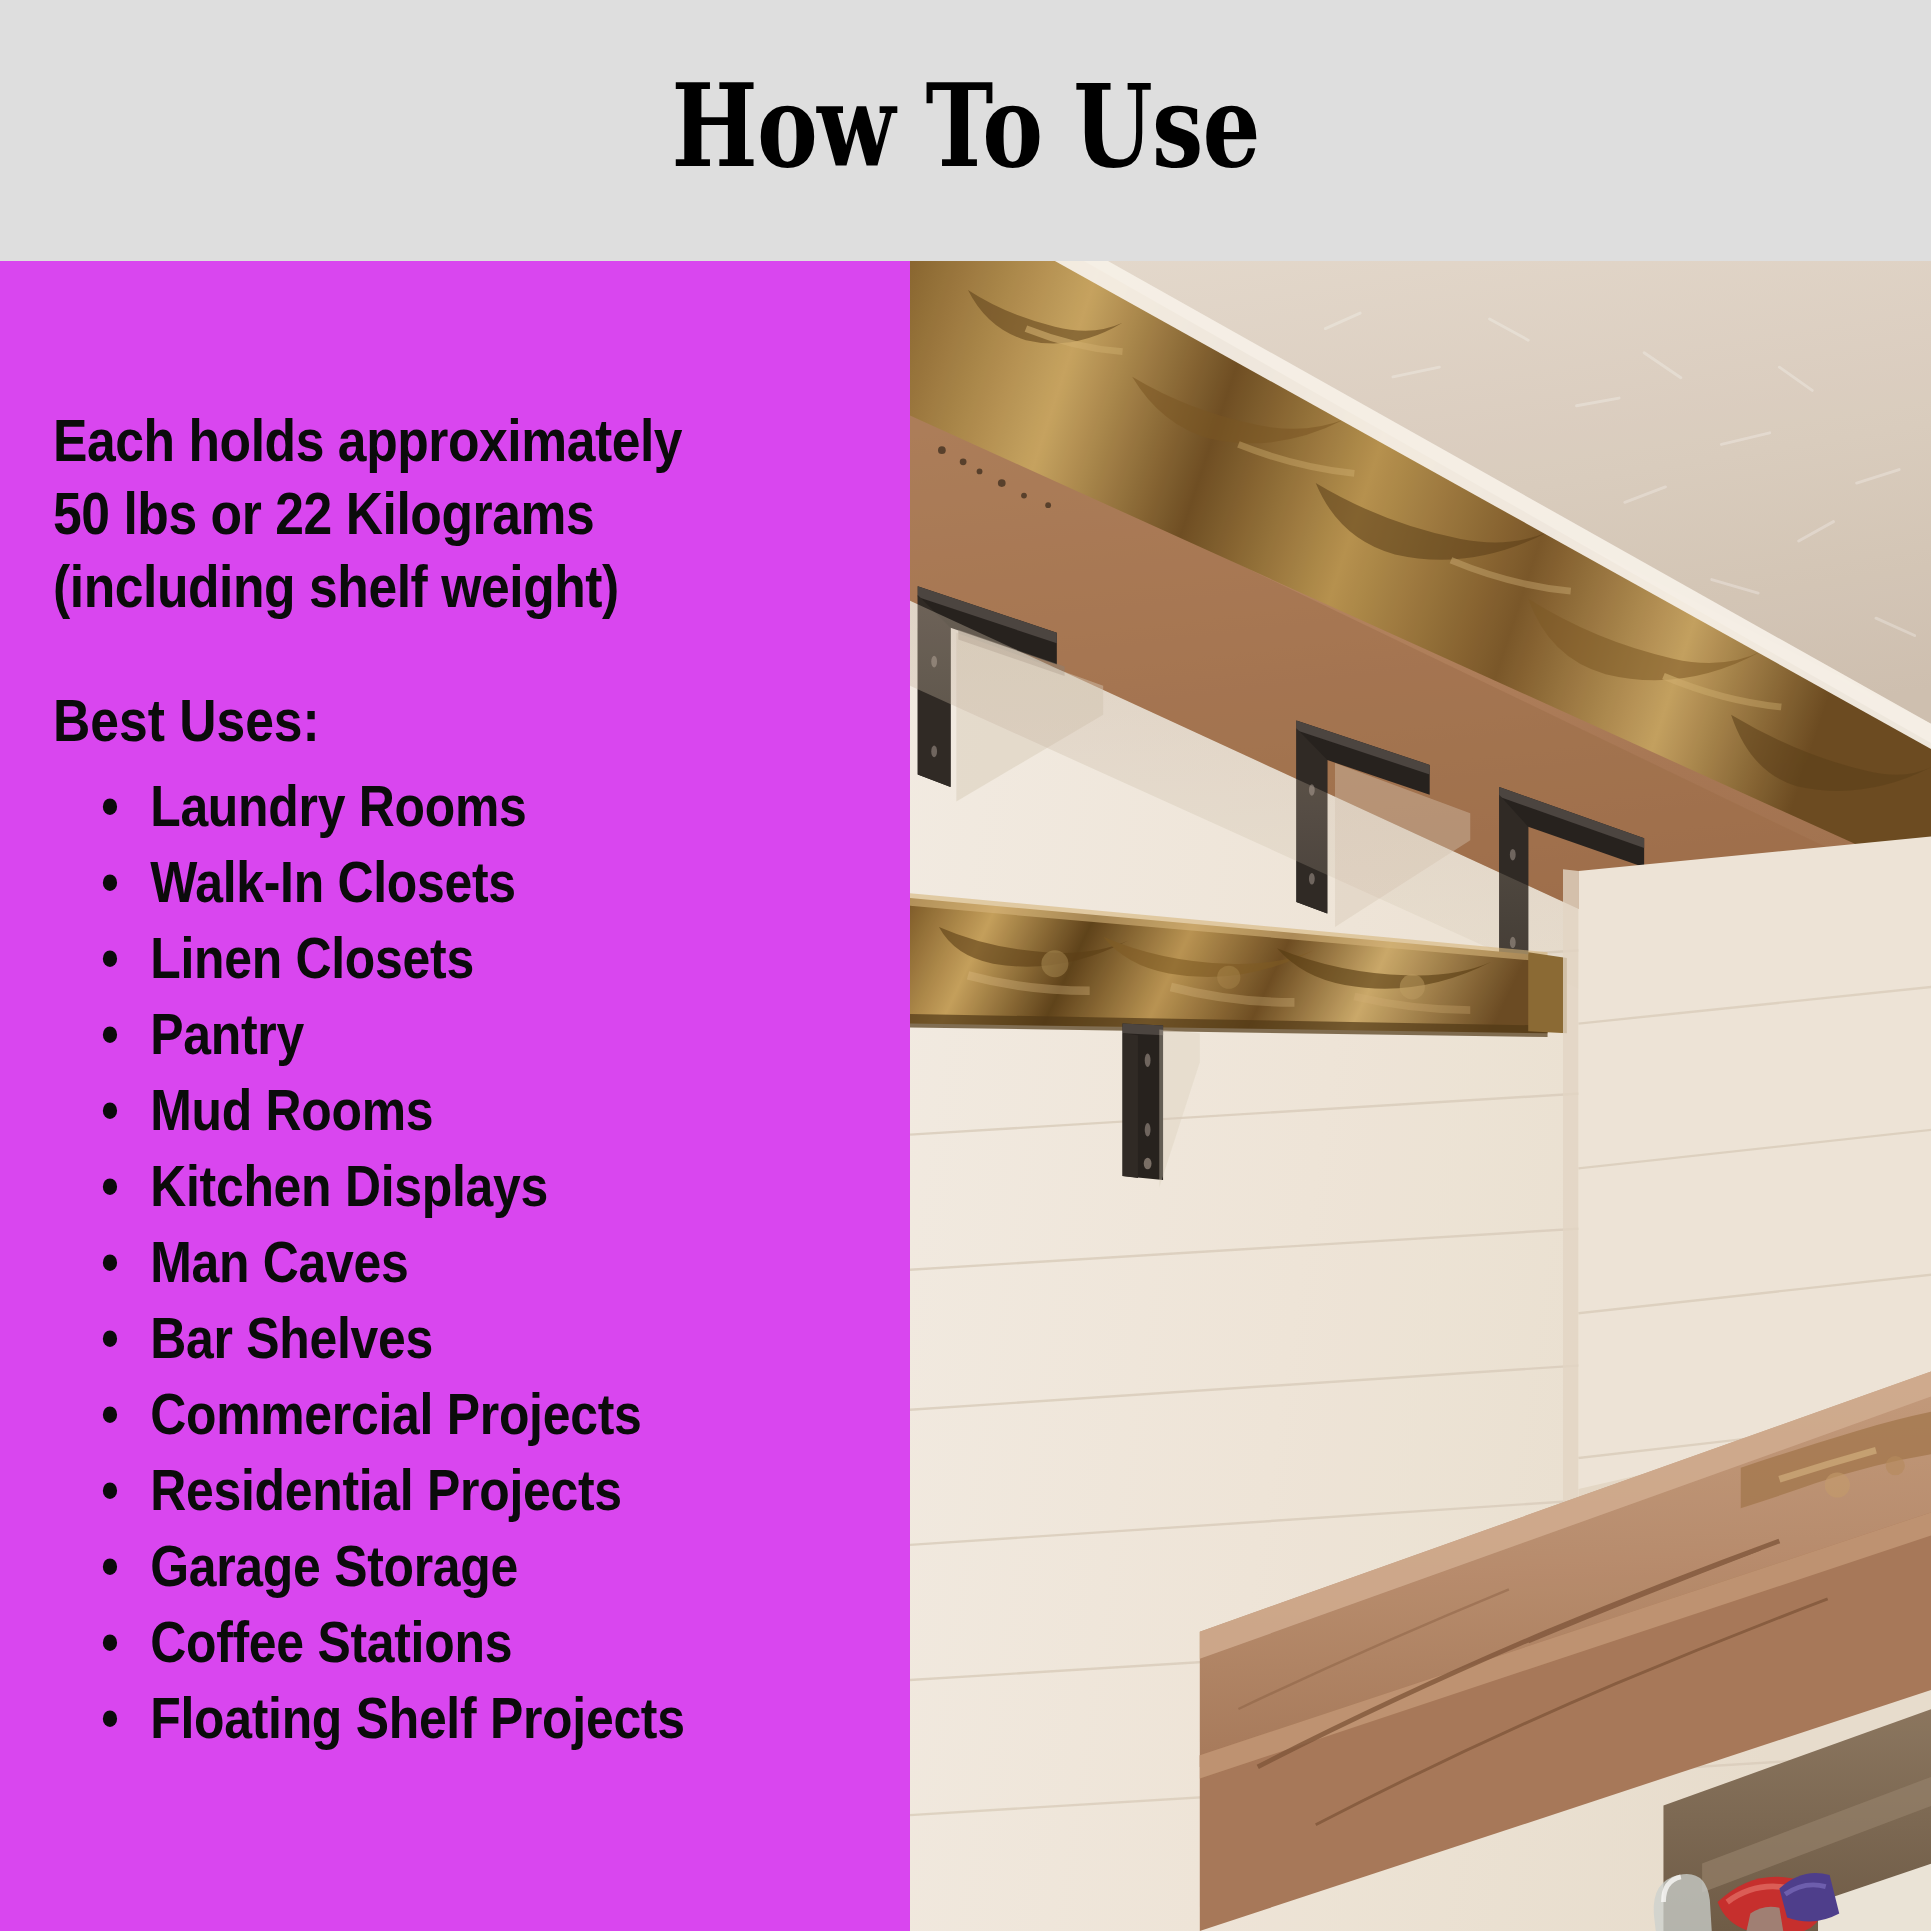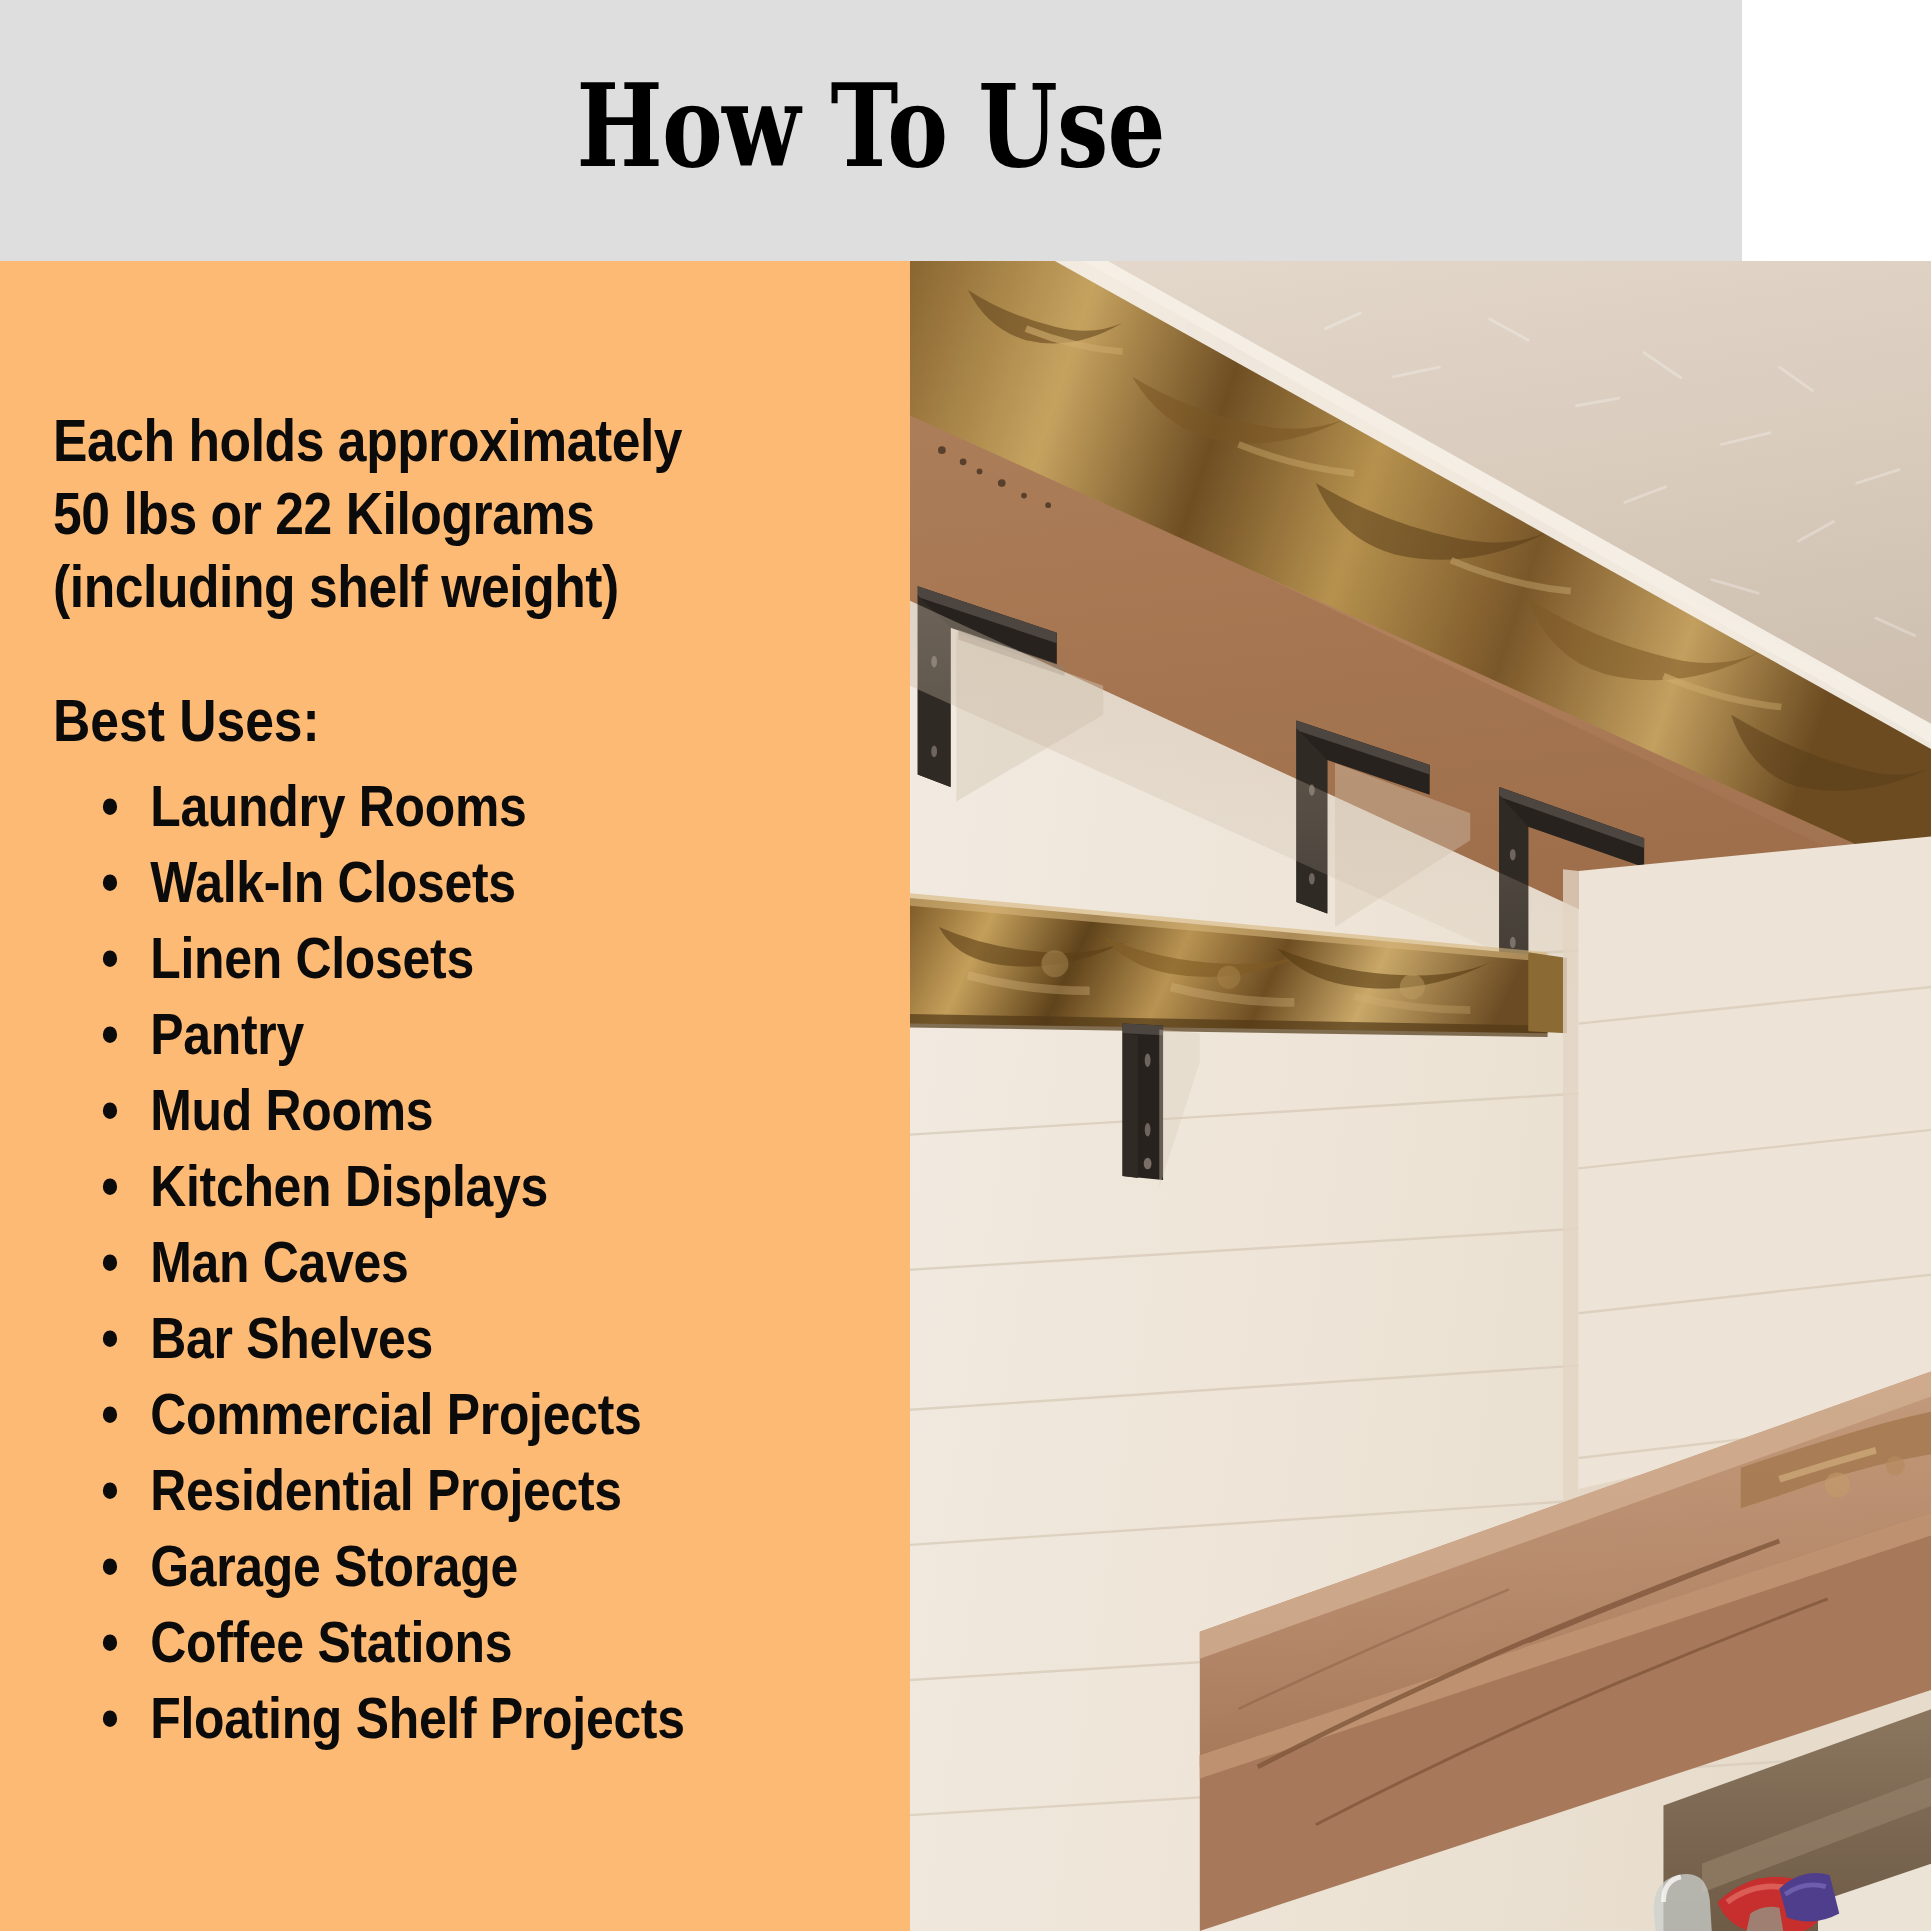--- a/index.html
+++ b/index.html
@@ -3,41 +3,41 @@
 <meta charset="utf-8">
 <style>
   * { margin:0; padding:0; box-sizing:border-box; }
   html,body { width:1931px; height:1931px; overflow:hidden; background:#ffffff; }
   body { font-family:"Liberation Sans", sans-serif; }
 
   #page { position:relative; width:1931px; height:1931px; background:#ffffff; }
 
   
   #header-band{
-    position:absolute; left:0; top:0; width:1742px; height:261px;
+    position:absolute; left:0; top:0; width:1931px; height:261px;
     background:#dedede;
     display:flex; align-items:center; justify-content:center;
   }
   #page-title{
     font-family:"DejaVu Serif", serif;
     font-weight:700;
     font-size:114px;
     line-height:1;
     color:#000000;
     letter-spacing:-1px;
     transform:scaleX(0.80);
     transform-origin:center center;
     white-space:nowrap;
     padding-bottom:9.7px;
   }
 
   
   #left-col{
     position:absolute; left:0; top:261px; width:910px; height:1670px;
-    background:#fdba74;
+    background:#d946ef;
     padding:143px 0 0 53px;
   }
   #intro-block{
     font-weight:700;
     font-size:60px;
     line-height:1.22;
     color:#0b0b0b;
     transform:scaleX(0.86);
     transform-origin:left top;
     width:1014px;

